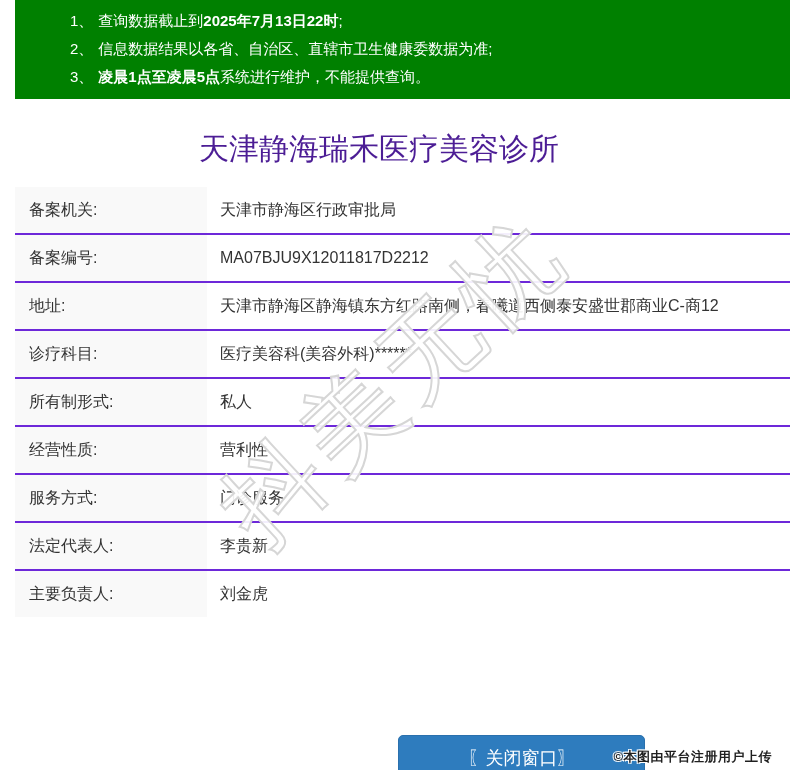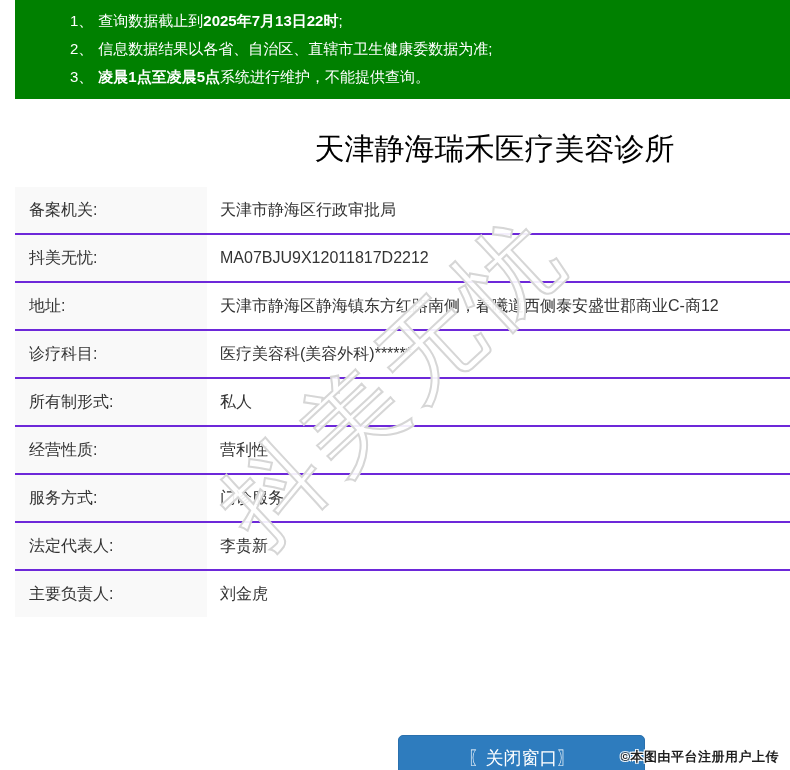--- a/index.html
+++ b/index.html
@@ -23,24 +23,23 @@
   }
   .banner-line { white-space: nowrap; }
   .banner-line .num { padding-right: 5px; }
   .banner-line b { font-weight: 700; }
 
   
   .page-title {
     margin: 30px 0 0 184px;
     height: 40px;
     line-height: 40px;
-    text-align: center;
     font-size: 30px;
     font-weight: 400;
-    color: #000000;
+    color: #4c1d95;
     white-space: nowrap;
   }
 
   
   .record-table { margin-top: 18px; width: 790px; }
   .record-row { display: flex; height: 46px; line-height: 46px; font-size: 16px; color: #333333; }
   .record-row + .record-row { border-top: 2px solid #6d28d9; height: 48px; line-height: 46px; }
   .cell-label {
     width: 192px;
     padding-left: 14px;
@@ -82,21 +81,21 @@
     line-height: 42px;
     cursor: pointer;
     z-index: 2;
     padding: 0;
     font-family: "Liberation Sans", "DejaVu Sans", sans-serif;
   }
 
   
   .upload-badge {
     position: absolute;
-    right: 11px; top: 748px;
+    right: 18px; top: 748px;
     font-size: 13px;
     font-weight: 700;
     color: #1f1f1f;
     letter-spacing: 0.5px;
     text-shadow: -1px -1px 0 #fff, 1px -1px 0 #fff, -1px 1px 0 #fff, 1px 1px 0 #fff;
     z-index: 6;
     white-space: nowrap;
   }
 </style>
 </head>
@@ -117,21 +116,21 @@
   </div>
 
   <div class="page-title">天津静海瑞禾医疗美容诊所</div>
 
   <div class="record-table">
     <div class="record-row">
       <div class="cell-label">备案机关:</div>
       <div class="cell-value">天津市静海区行政审批局</div>
     </div>
     <div class="record-row">
-      <div class="cell-label">抖美无忧:</div>
+      <div class="cell-label">备案编号:</div>
       <div class="cell-value">MA07BJU9X12011817D2212</div>
     </div>
     <div class="record-row">
       <div class="cell-label">地址:</div>
       <div class="cell-value">天津市静海区静海镇东方红路南侧，春曦道西侧泰安盛世郡商业C-商12</div>
     </div>
     <div class="record-row">
       <div class="cell-label">诊疗科目:</div>
       <div class="cell-value">医疗美容科(美容外科)******</div>
     </div>

